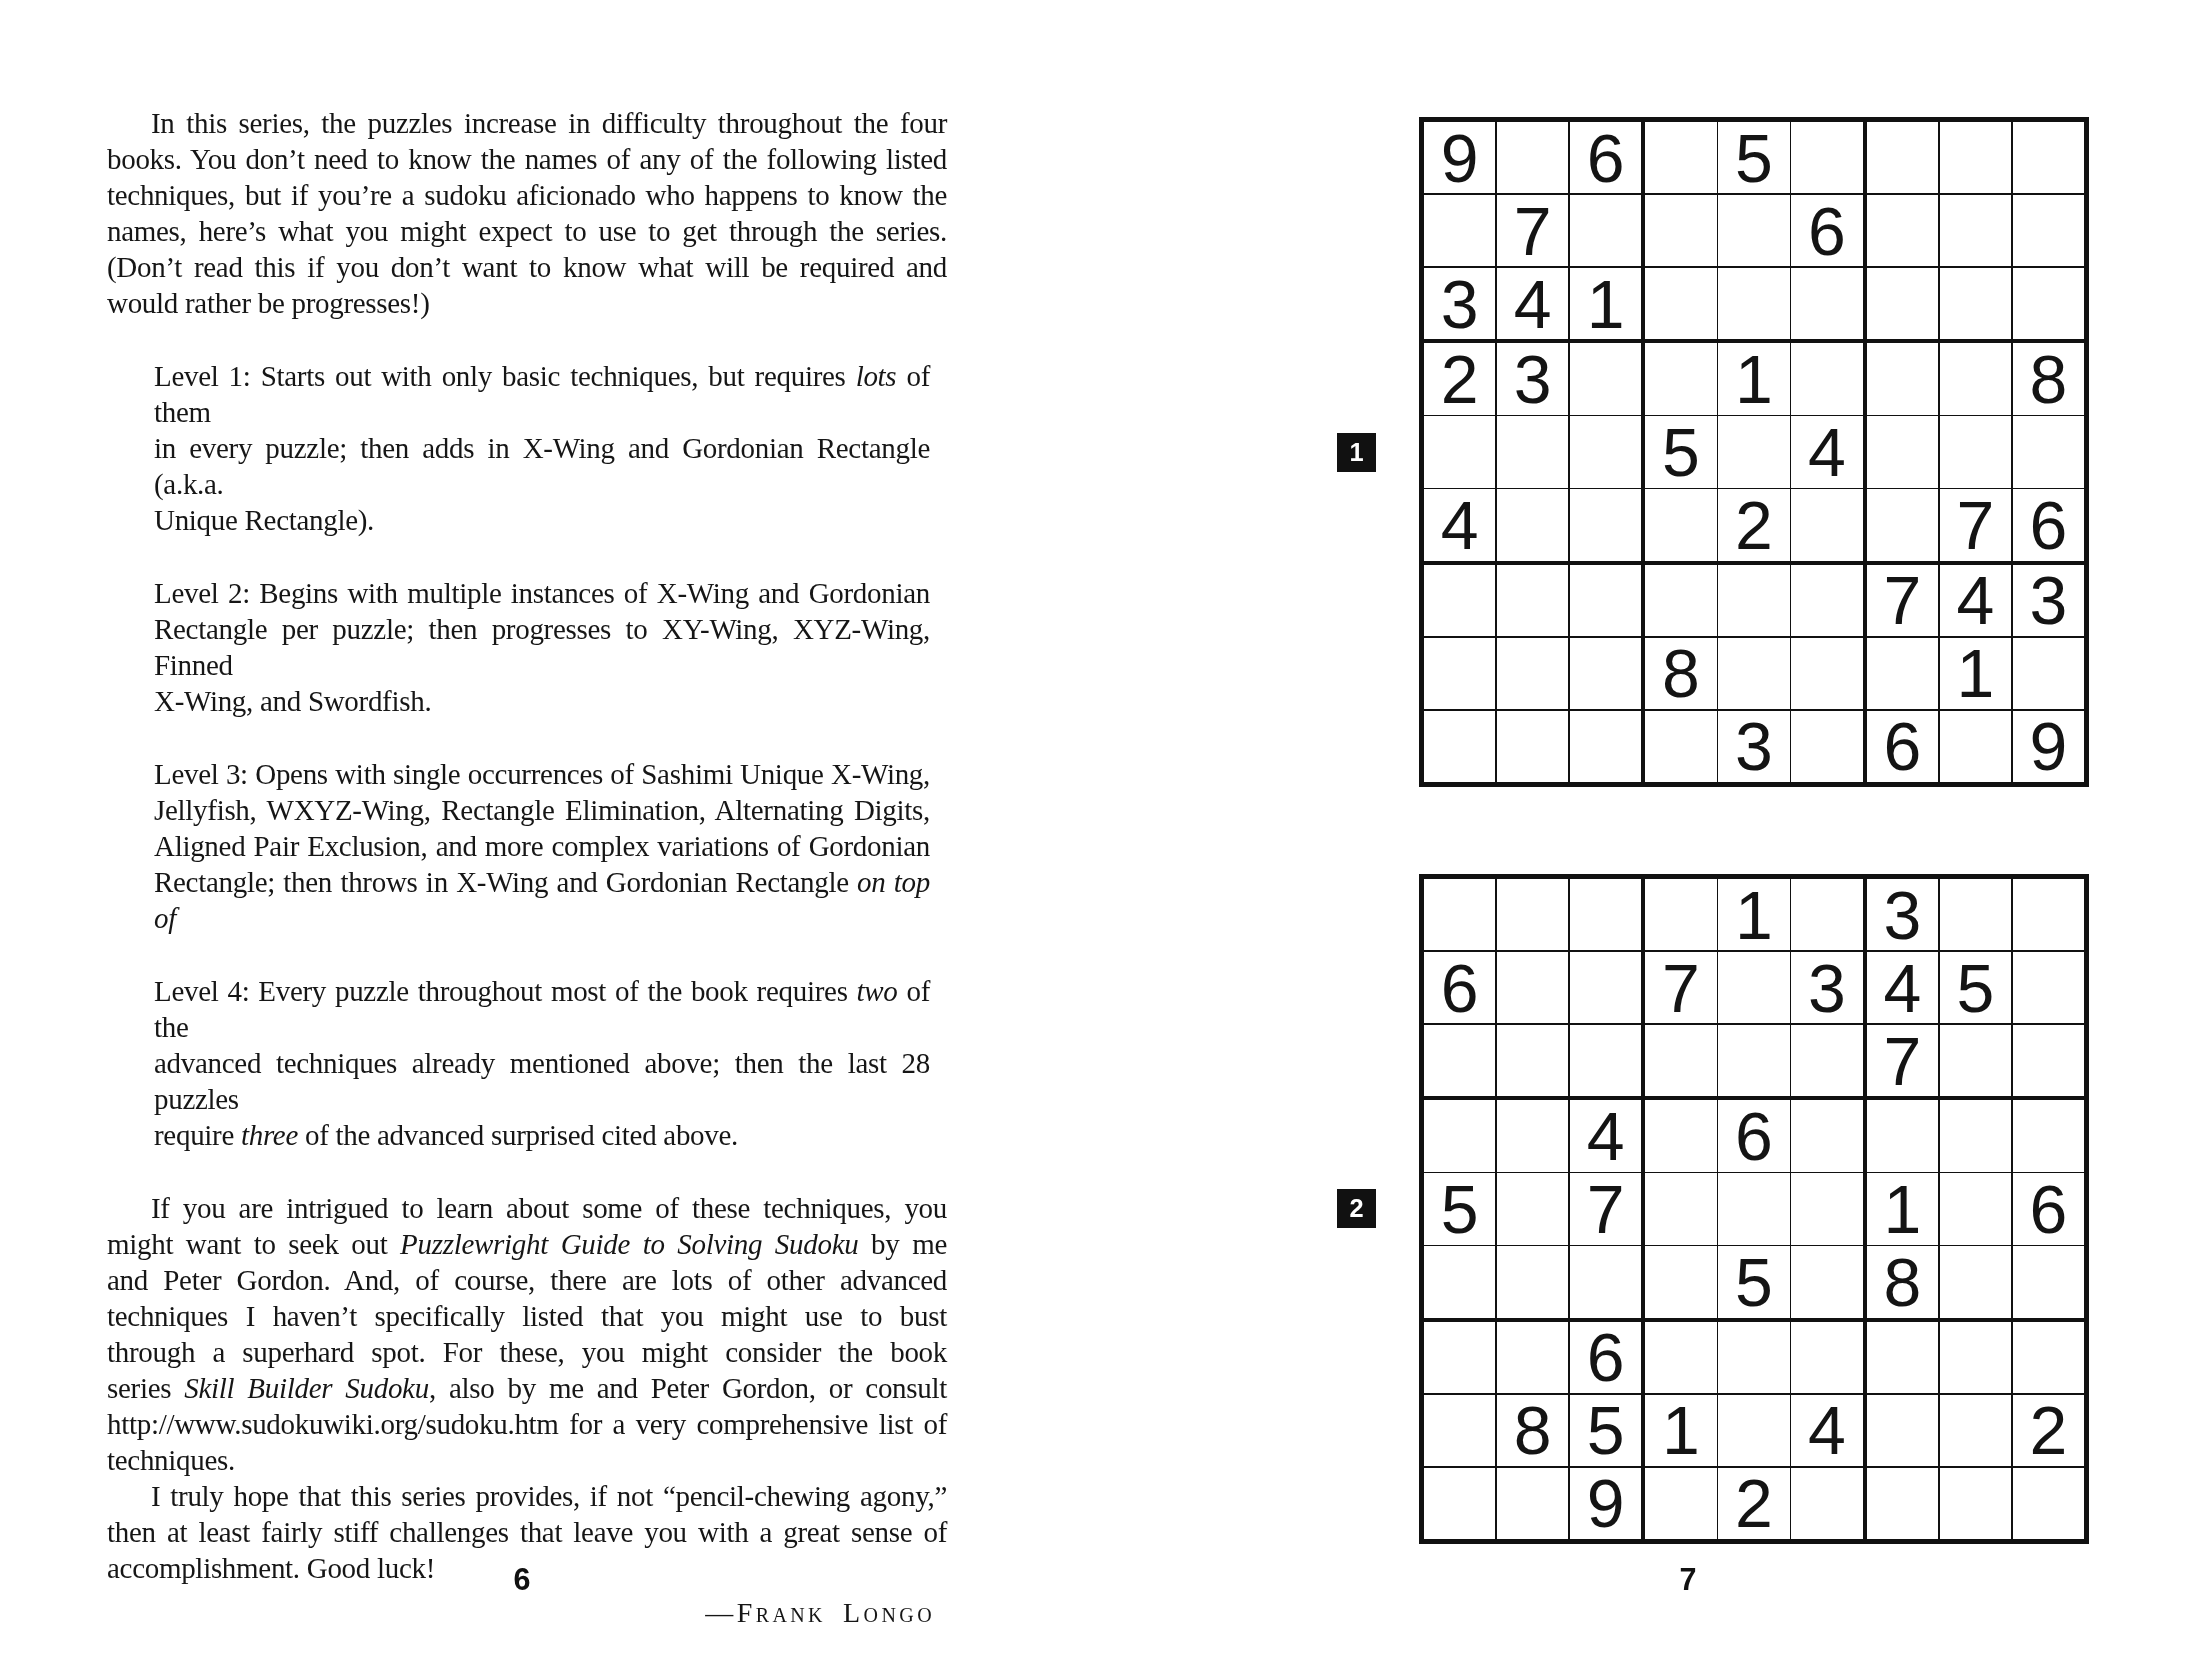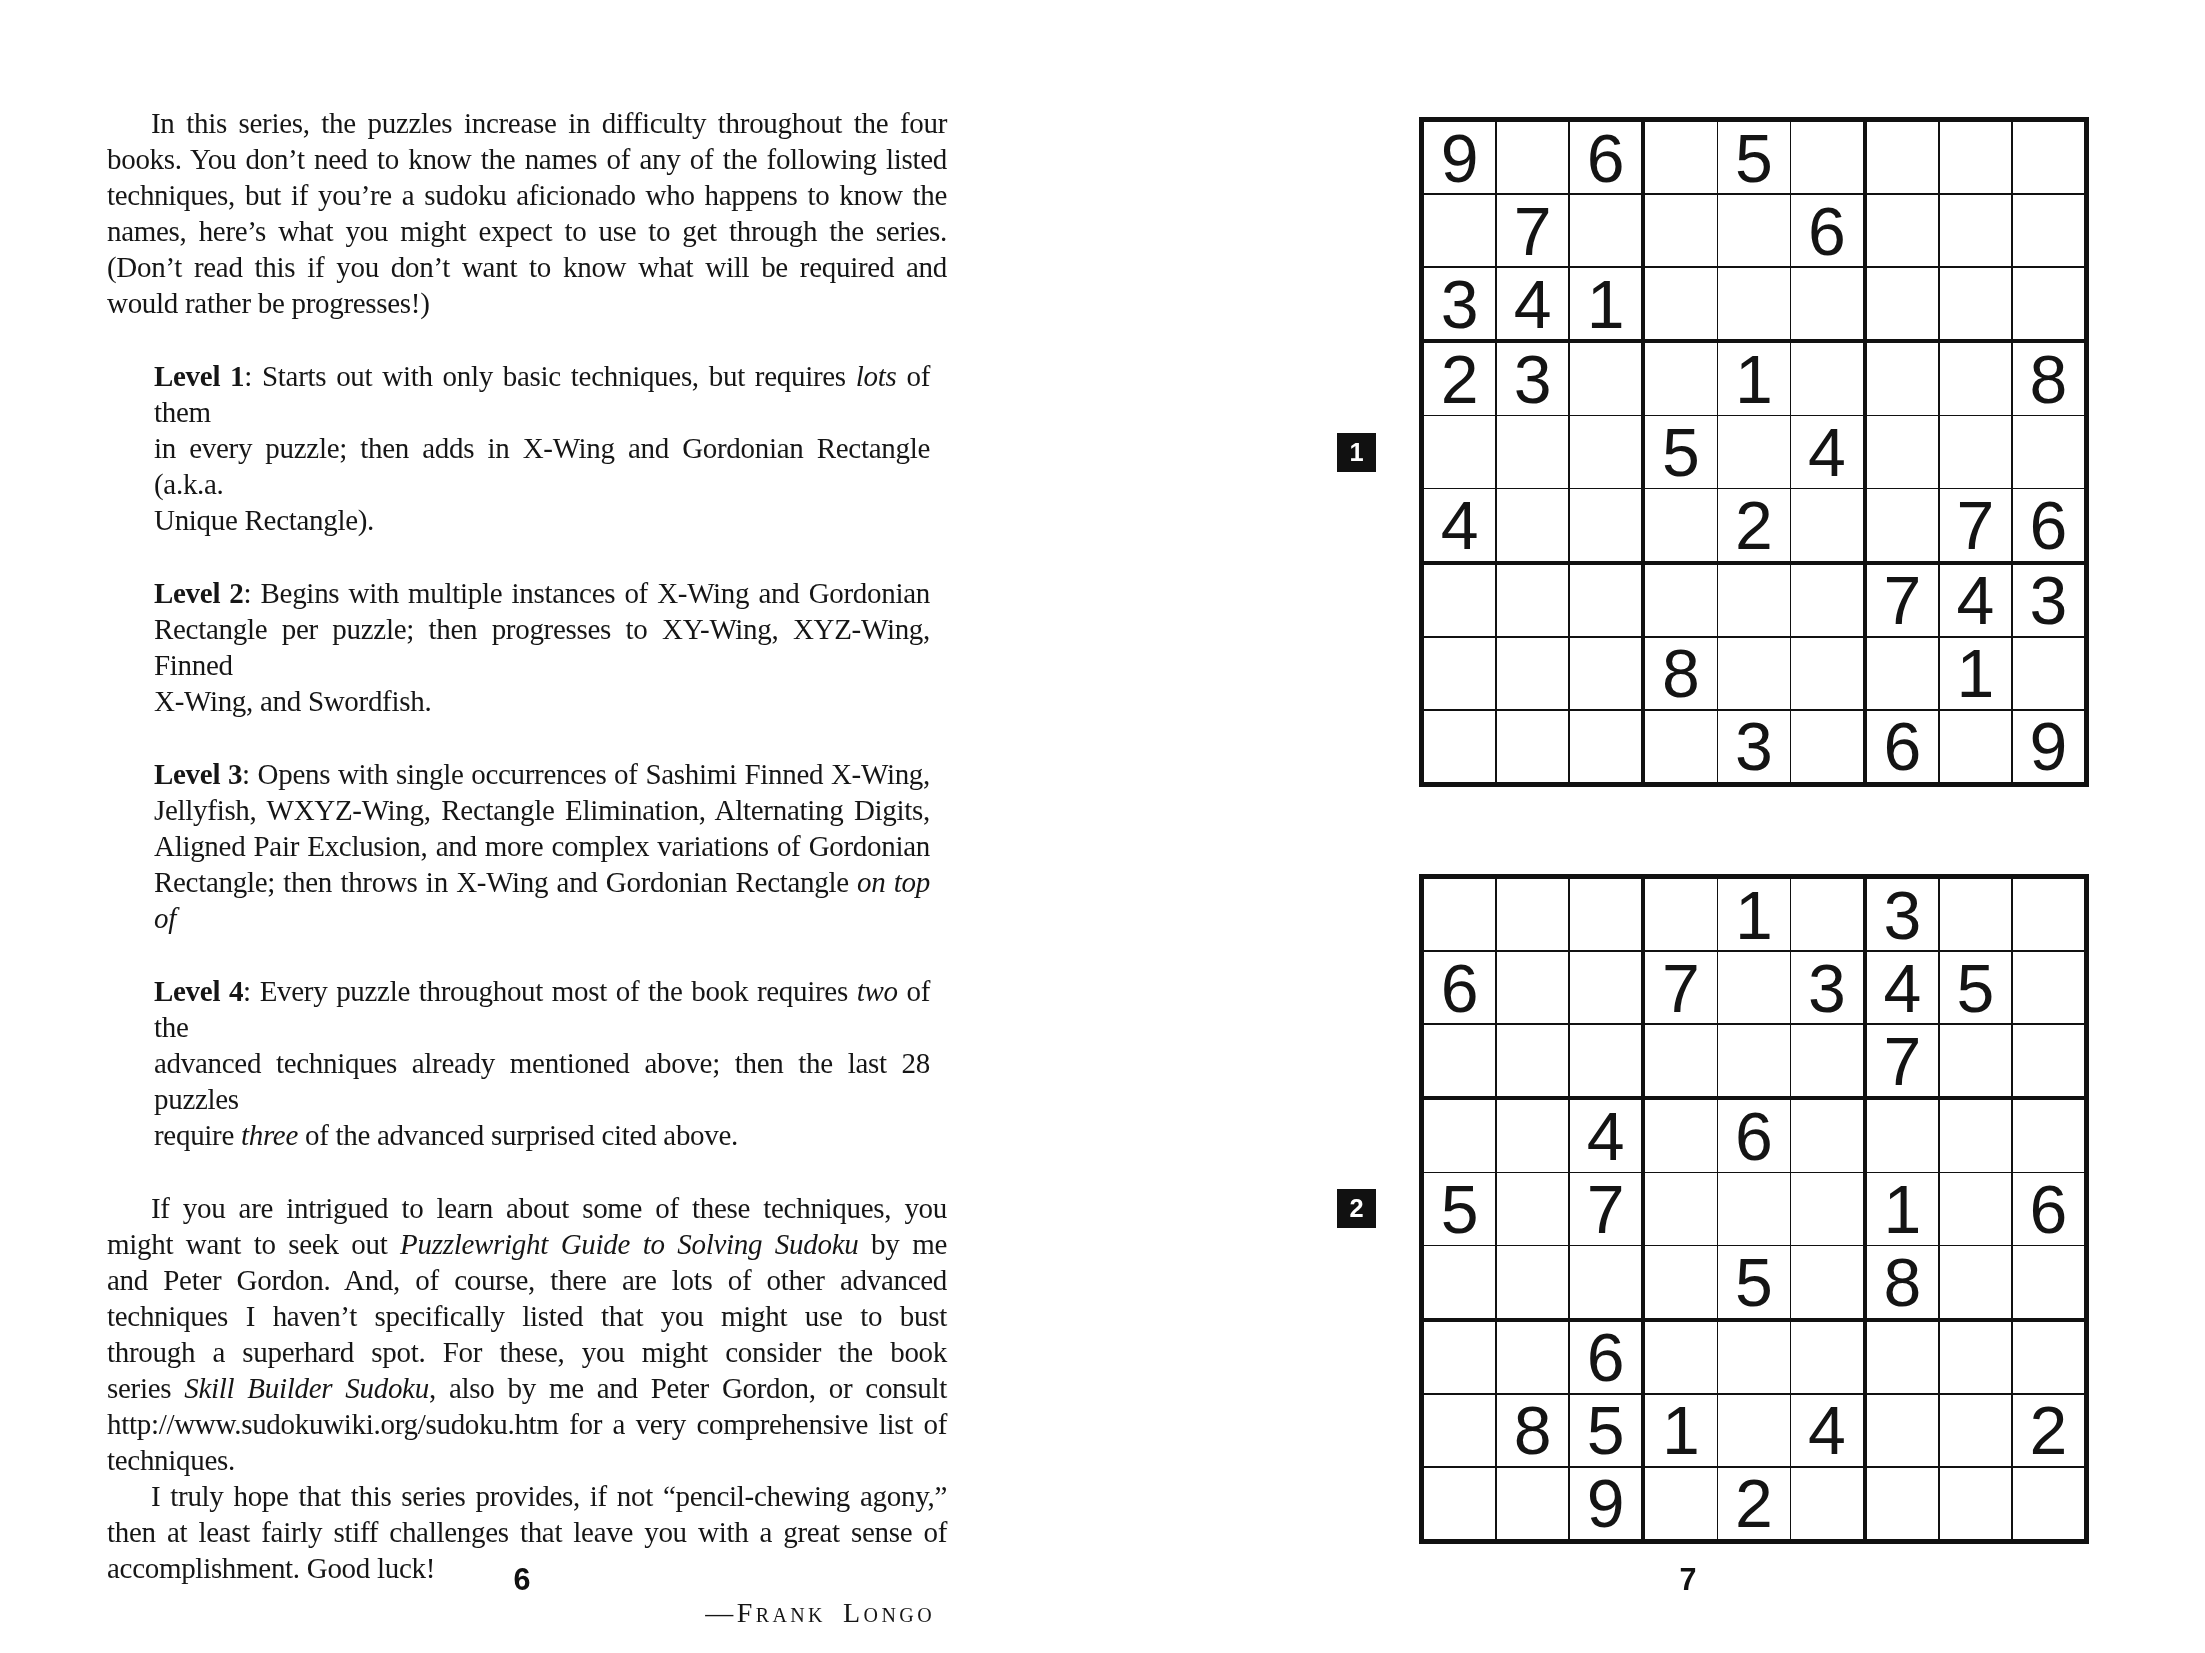--- a/index.html
+++ b/index.html
@@ -18,21 +18,21 @@
     position:absolute;left:102px;top:105px;width:840px;
     font-size:29px;line-height:36px;letter-spacing:-0.3px;
   }
   .para{margin:0;}
   .para + .para{margin-top:37px;}
   .para.nogap{margin-top:0;}
   .para.level{margin-left:47px;margin-right:17px;}
   .line{text-align:justify;text-align-last:justify;text-justify:inter-word;}
   .line.last{text-align-last:left;}
   .para.body .line:first-child{text-indent:44px;}
-  .b{font-weight:bold;}
+  .b{font-weight:normal;}
   .i{font-style:italic;}
   .signature{
     margin-top:8.5px;padding-right:12px;text-align:right;
     font-variant:small-caps;letter-spacing:3.4px;word-spacing:6.8px;font-size:28px;
   }
 
   
   .pagenum{
     position:absolute;top:1562px;transform:translateX(-50%);
     font-family:"Liberation Sans", sans-serif;font-weight:700;font-size:30.5px;color:#111;
@@ -85,21 +85,21 @@
             <div class="line"><span class="b">Level 1</span><span class="">: Starts out with only basic techniques, but requires </span><span class="i">lots</span><span class=""> of them</span></div>
             <div class="line"><span class="">in every puzzle; then adds in X-Wing and Gordonian Rectangle (a.k.a.</span></div>
             <div class="line last"><span class="">Unique Rectangle).</span></div>
           </div>
           <div class="para level">
             <div class="line"><span class="b">Level 2</span><span class="">: Begins with multiple instances of X-Wing and Gordonian</span></div>
             <div class="line"><span class="">Rectangle per puzzle; then progresses to XY-Wing, XYZ-Wing, Finned</span></div>
             <div class="line last"><span class="">X-Wing, and Swordfish.</span></div>
           </div>
           <div class="para level">
-            <div class="line"><span class="b">Level 3</span><span class="">: Opens with single occurrences of Sashimi Finned X-Wing,</span></div>
+            <div class="line"><span class="b">Level 3</span><span class="">: Opens with single occurrences of Sashimi Unique X-Wing,</span></div>
             <div class="line"><span class="">Jellyfish, WXYZ-Wing, Rectangle Elimination, Alternating Digits,</span></div>
             <div class="line"><span class="">Aligned Pair Exclusion, and more complex variations of Gordonian</span></div>
             <div class="line"><span class="">Rectangle; then throws in X-Wing and Gordonian Rectangle </span><span class="i">on top of</span></div>
           </div>
           <div class="para level">
             <div class="line"><span class="b">Level 4</span><span class="">: Every puzzle throughout most of the book requires </span><span class="i">two</span><span class=""> of the</span></div>
             <div class="line"><span class="">advanced techniques already mentioned above; then the last 28 puzzles</span></div>
             <div class="line last"><span class="">require </span><span class="i">three</span><span class=""> of the advanced surprised cited above.</span></div>
           </div>
           <div class="para body">

